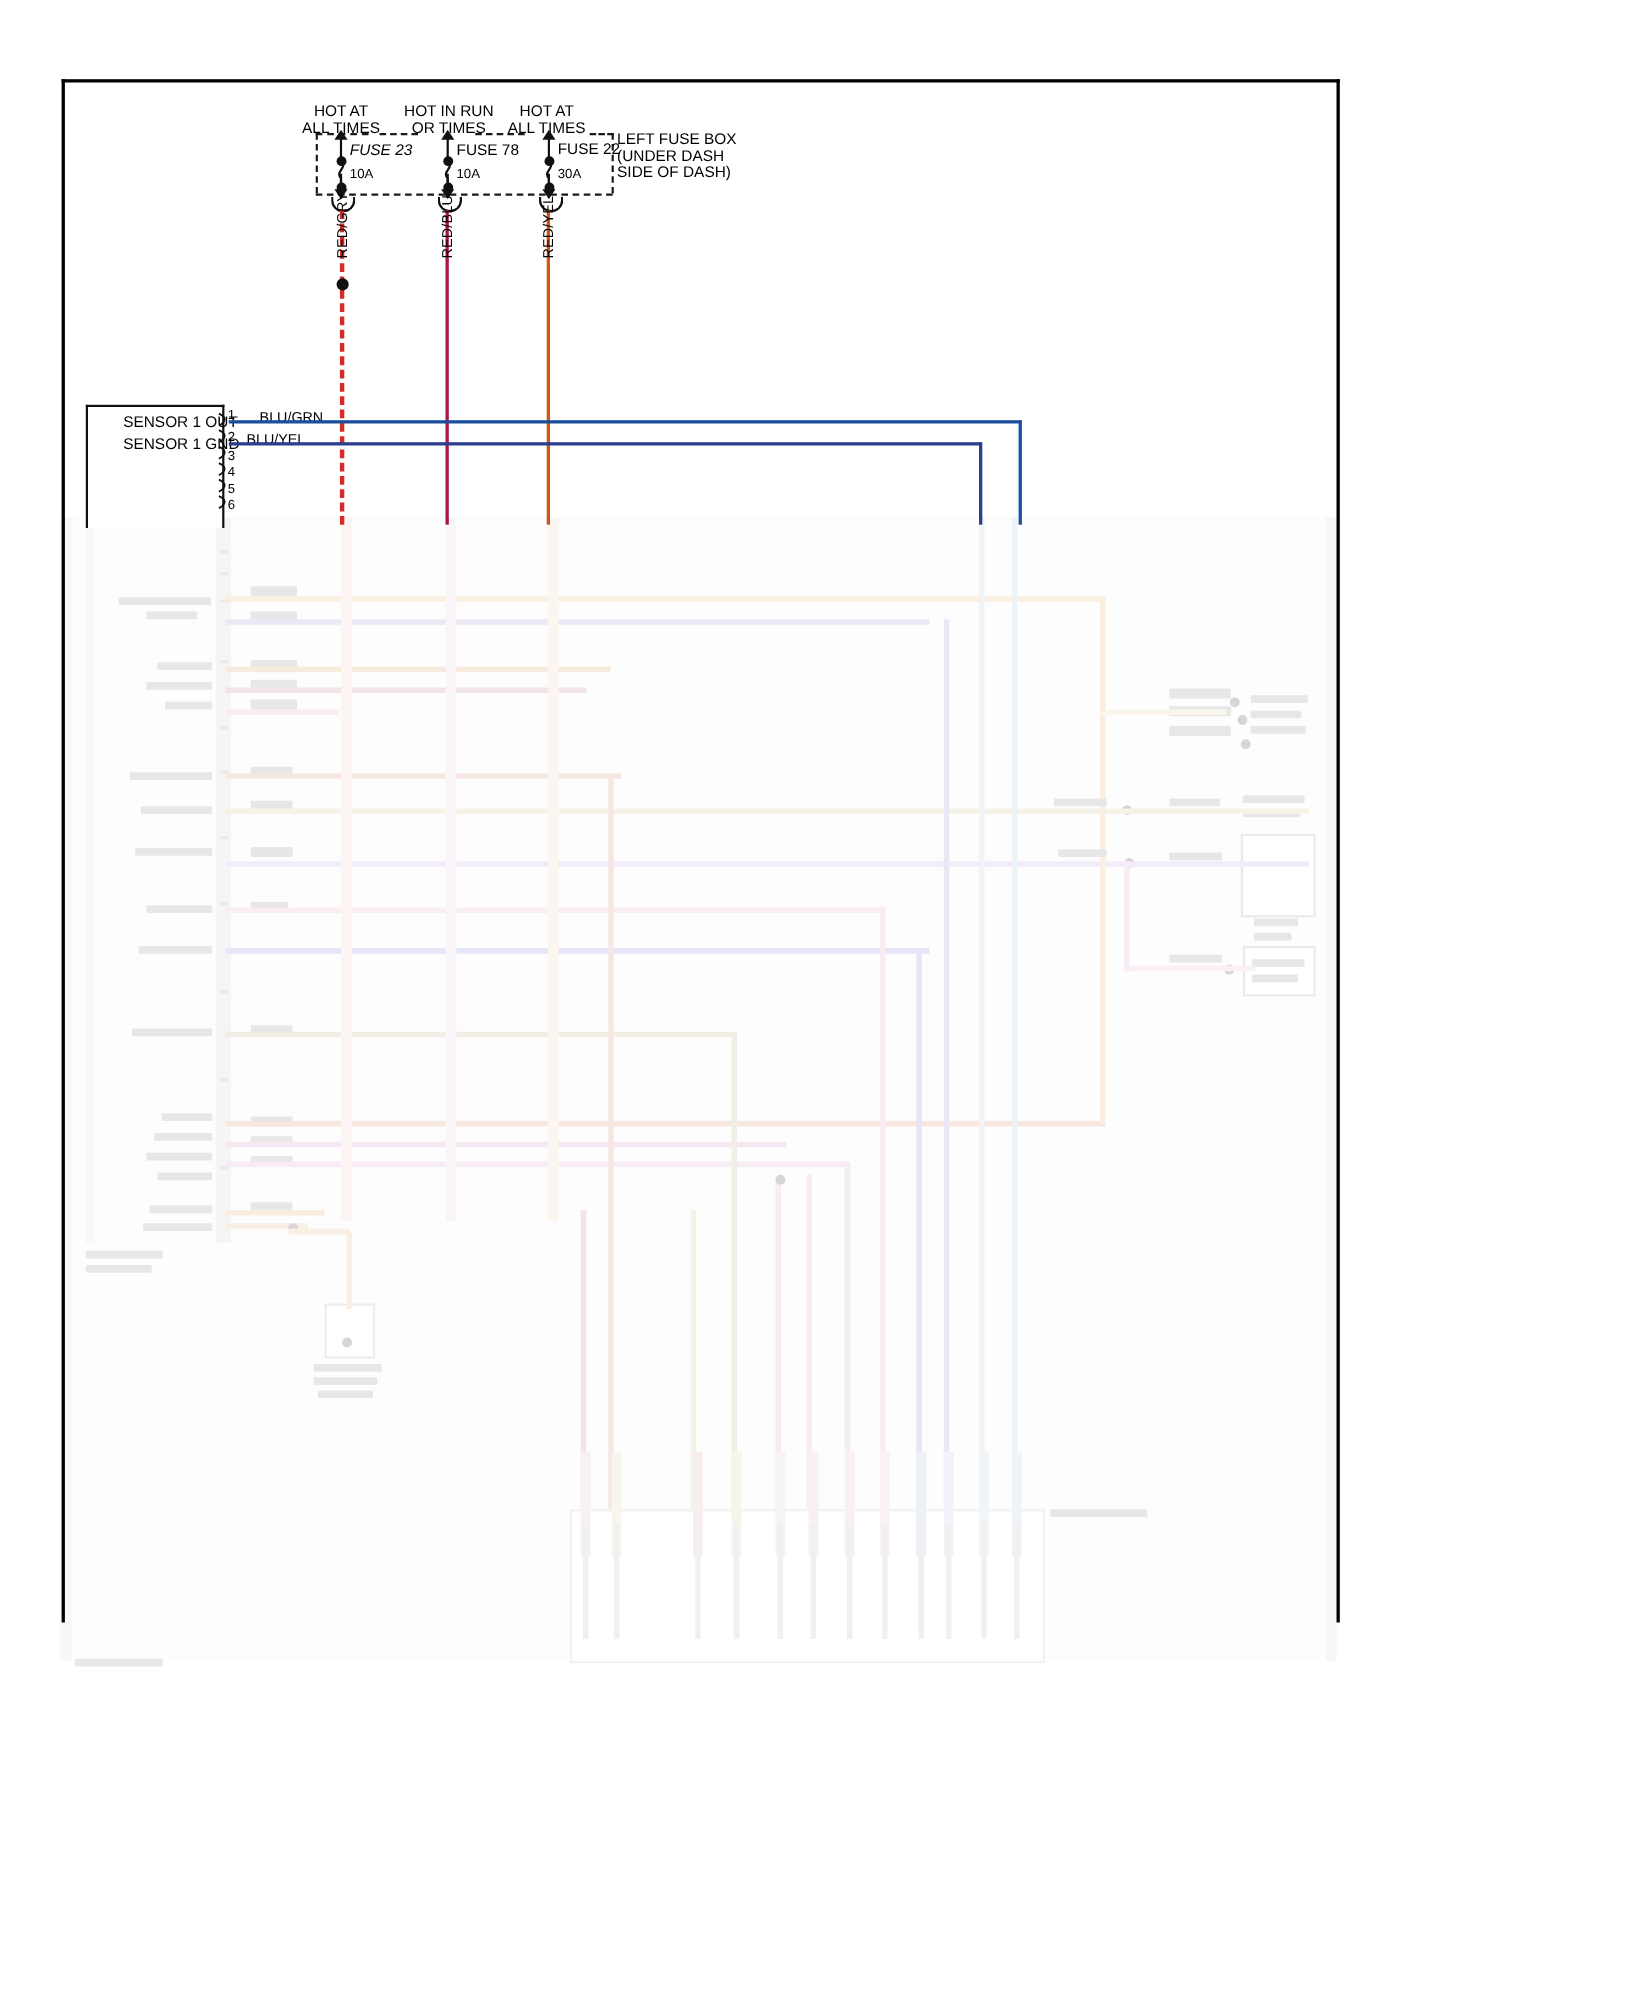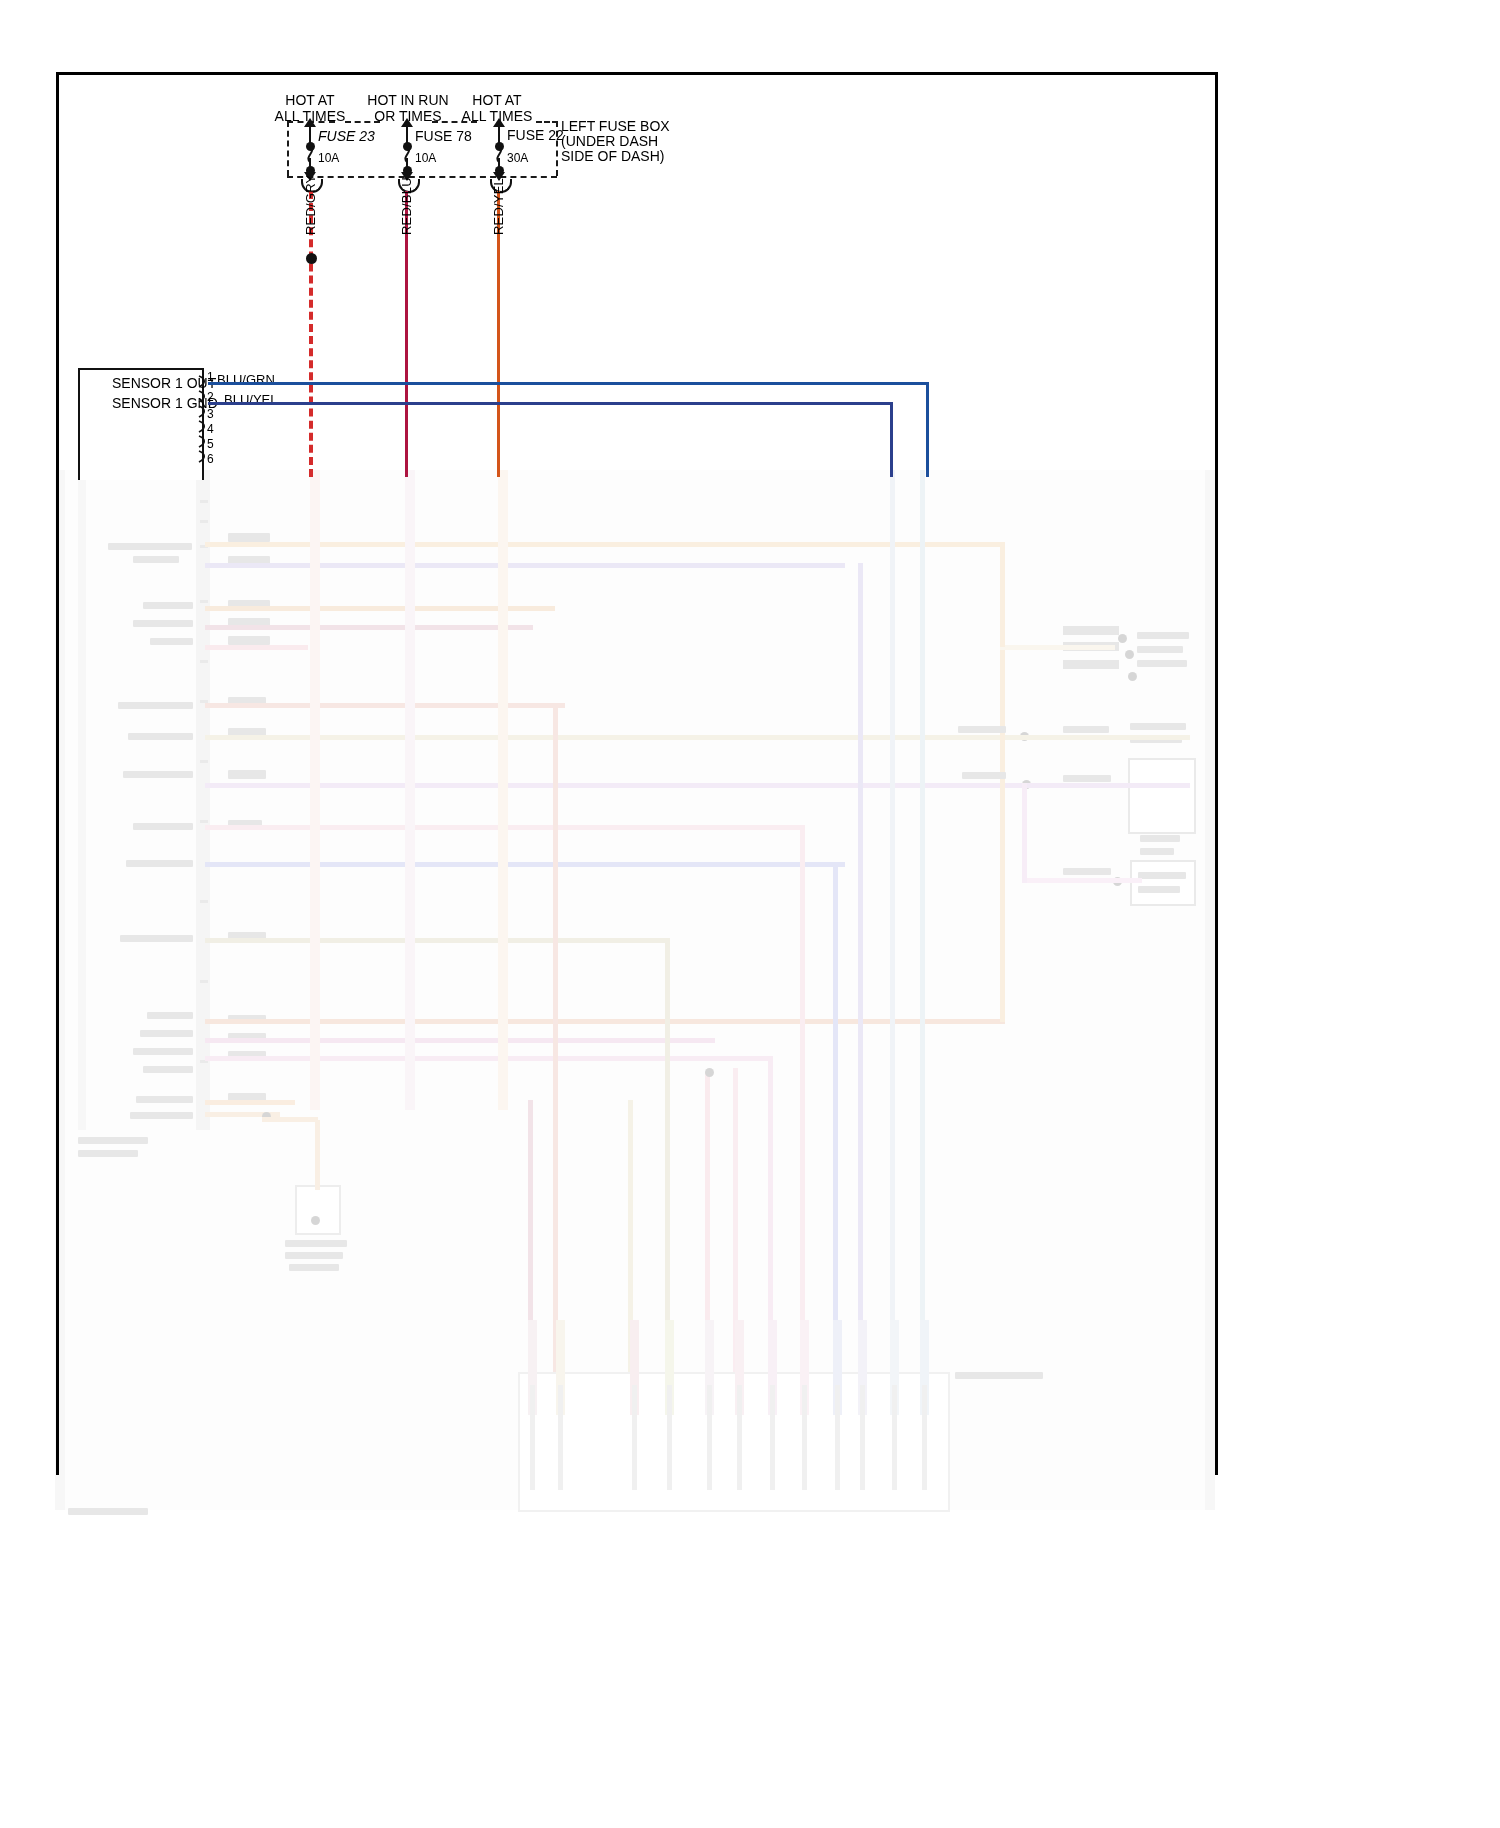--- a/index.html
+++ b/index.html
@@ -316,21 +316,21 @@
         <path d="M2 77 C9 80, 9 84, 2 88" stroke="#111" stroke-width="1.6" fill="none"></path>
       </svg>
 
       <div class="pinnum" style="left:207px;top:370px;">1</div>
       <div class="pinnum" style="left:207px;top:390px;">2</div>
       <div class="pinnum" style="left:207px;top:407px;">3</div>
       <div class="pinnum" style="left:207px;top:422px;">4</div>
       <div class="pinnum" style="left:207px;top:437px;">5</div>
       <div class="pinnum" style="left:207px;top:452px;">6</div>
 
-      <div class="wirename" style="left:217px;top:372px;">BLU/GRN</div>
+      <div class="wirename" style="left:236px;top:372px;">BLU/GRN</div>
       <div class="wire-h" style="left:208px;top:382px;width:720px;background:#1b4f9c;"></div>
       <div class="wire-v" style="left:926px;top:382px;height:95px;background:#1b4f9c;"></div>
 
       <div class="wirename" style="left:224px;top:392px;">BLU/YEL</div>
       <div class="wire-h" style="left:208px;top:402px;width:684px;background:#2b3f8c;"></div>
       <div class="wire-v" style="left:890px;top:402px;height:75px;background:#2b3f8c;"></div>
     </div>
 
   </div>
 </div>

